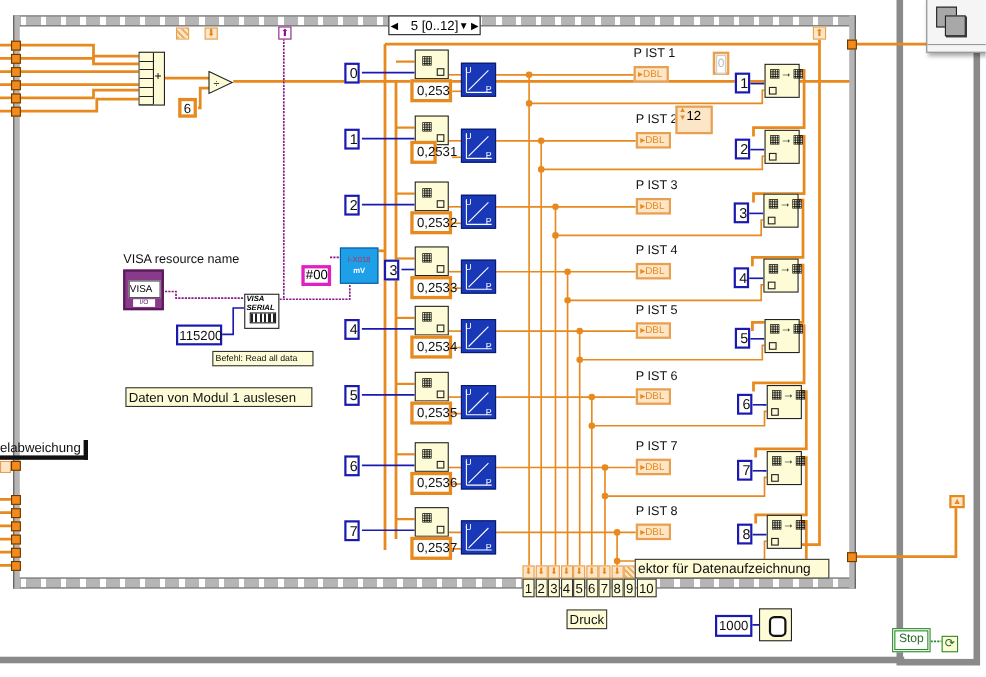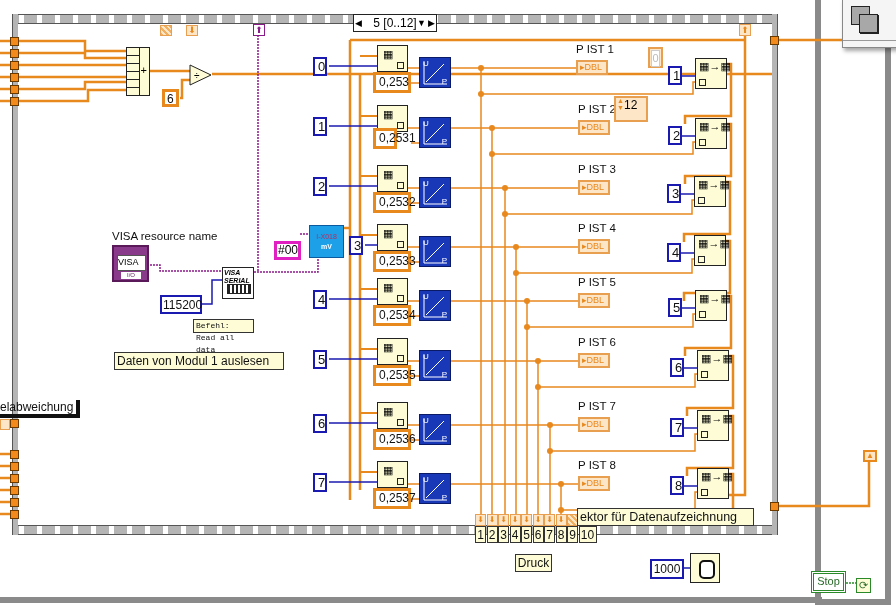--- a/index.html
+++ b/index.html
@@ -207,21 +207,21 @@
 <div class="abs label" style="left:112px;top:230px;">VISA resource name</div>
 <div class="abs" style="left:112px;top:245px;width:37px;height:37px;background:#8a3a8a;border:2px solid #5a1a5a;">
   <div style="position:absolute;left:3px;top:8px;width:27px;height:14px;background:#fff;border:1px solid #555;font-size:9px;line-height:12px;">VISA</div>
   <div style="position:absolute;left:7px;top:25px;width:20px;height:7px;background:#fff;font-size:6px;line-height:7px;text-align:center;color:#5a1a5a;">I/O</div>
 </div>
 <div class="abs" style="left:222px;top:267px;width:32px;height:32px;background:#fff;border:1px solid #222;font-size:7px;font-style:italic;font-weight:bold;line-height:8px;padding:1px;">
   <span>VISA SERIAL</span>
   <div style="position:absolute;left:4px;bottom:4px;width:22px;height:8px;border:1px solid #222;background:repeating-linear-gradient(90deg,#222 0 2px,#fff 2px 4px);"></div>
 </div>
 <div class="abs const-blue" style="left:160px;top:295px;width:42px;height:19px;font-size:12px;padding:0 1px;text-align:center;">115200</div>
-<div class="abs comment" style="left:193px;top:319px;width:61px;height:14px;font-size:8px;line-height:12px;padding-left:2px;font-family:Liberation Mono, monospace;">Befehl: Read all data</div>
+<div class="abs comment" style="left:193px;top:319px;width:92px;height:14px;font-size:8px;line-height:12px;padding-left:2px;">Befehl: Read all data</div>
 <div class="abs comment" style="left:114px;top:352px;width:170px;height:18px;font-size:12px;line-height:16px;padding-left:2px;">Daten von Modul 1 auslesen</div>
 
 <div class="abs" style="left:274px;top:241px;width:27px;height:19px;border:3px solid #e020c0;background:#fff;font-size:12px;line-height:13px;padding-left:1px;">#00</div>
 <div class="abs" style="left:309px;top:225px;width:35px;height:33px;background:#1ea0e8;border:1px solid #0a5aa0;text-align:center;">
   <div style="font-size:7px;color:#b03060;margin-top:7px;">I-X018</div>
   <div style="font-size:7px;color:#fff;font-weight:bold;margin-top:3px;">mV</div>
 </div>
 
 <div id="channels">
     <div class="abs const-blue" style="left:313px;top:57px;width:14px;height:19px;">0</div>

